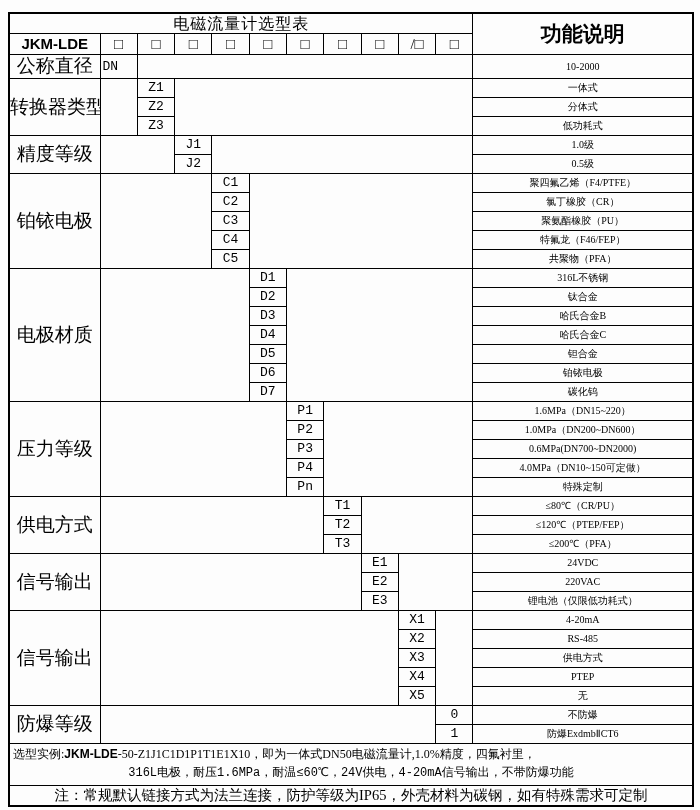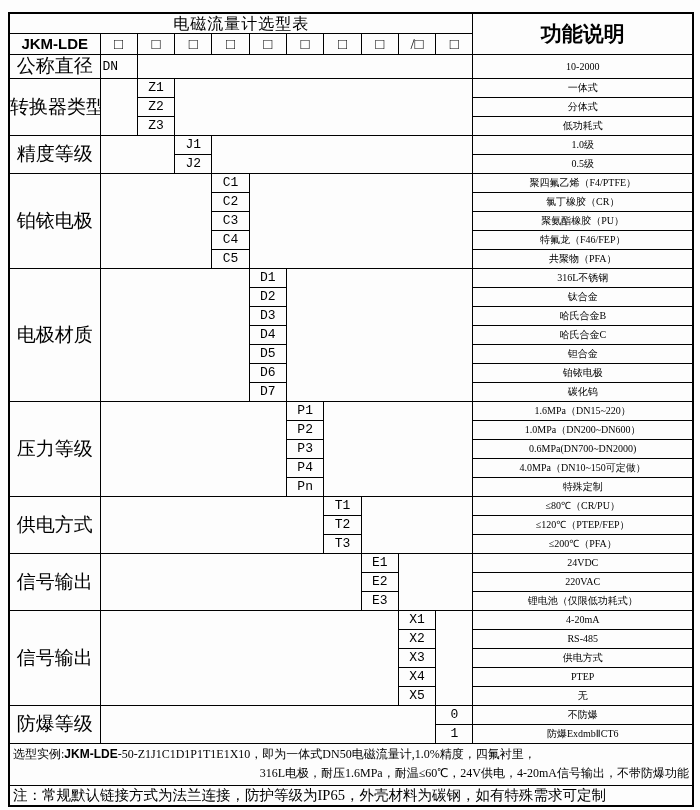--- a/index.html
+++ b/index.html
@@ -45,27 +45,27 @@
   td.code-cell { font-size: 13px; font-family: Liberation Mono, monospace; }
   td.code-left { text-align: left; padding-left: 2px; }
   td.desc-cell { font-size: 10px; }
   td.example-cell {
     text-align: left;
     font-size: 12px;
     padding: 1px 3px;
     white-space: normal;
     line-height: 19px;
   }
-  td.example-cell .line2 { text-align: right; }
+  td.example-cell .line2 { text-align: center; font-family: Liberation Mono, monospace; }
   .model-inline {
     font-family: "Liberation Sans", sans-serif;
     font-weight: bold;
   }
   td.note-cell {
-    text-align: left;
+    text-align: center;
     font-size: 14.5px;
     padding: 0 3px;
   }
 </style>
 </head>
 <body>
 
 <div class="table-wrap">
 <table class="sel-table">
   <colgroup>

